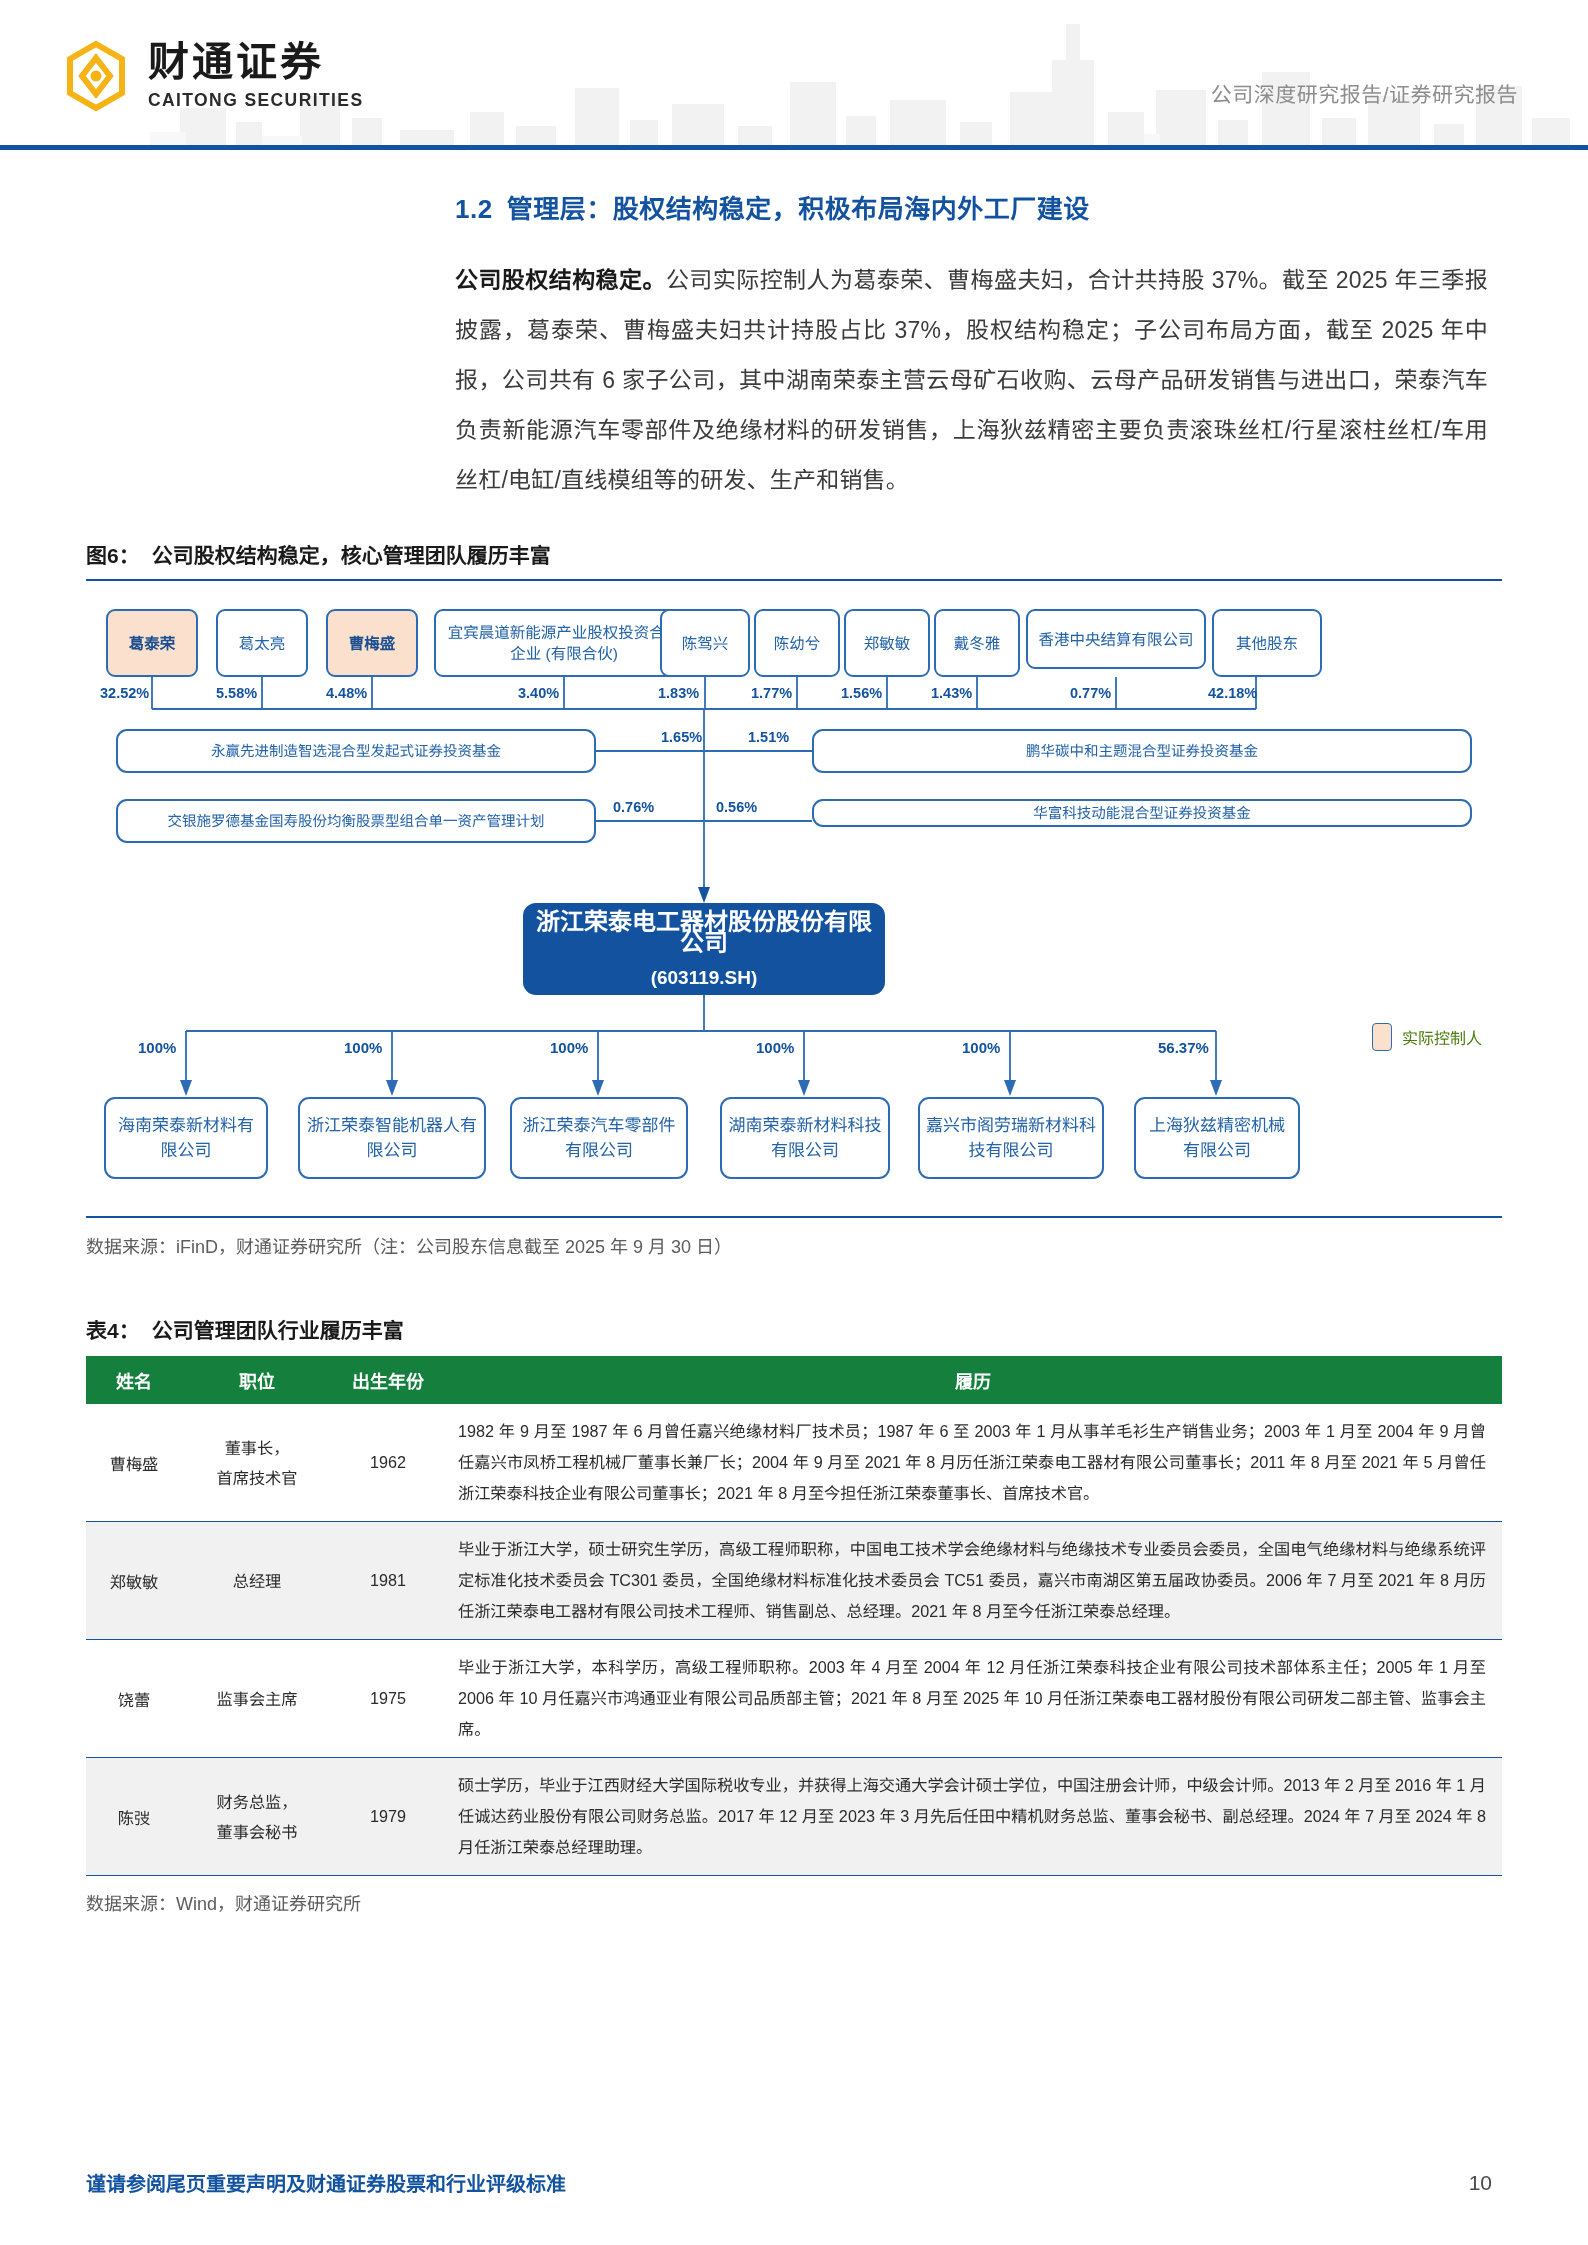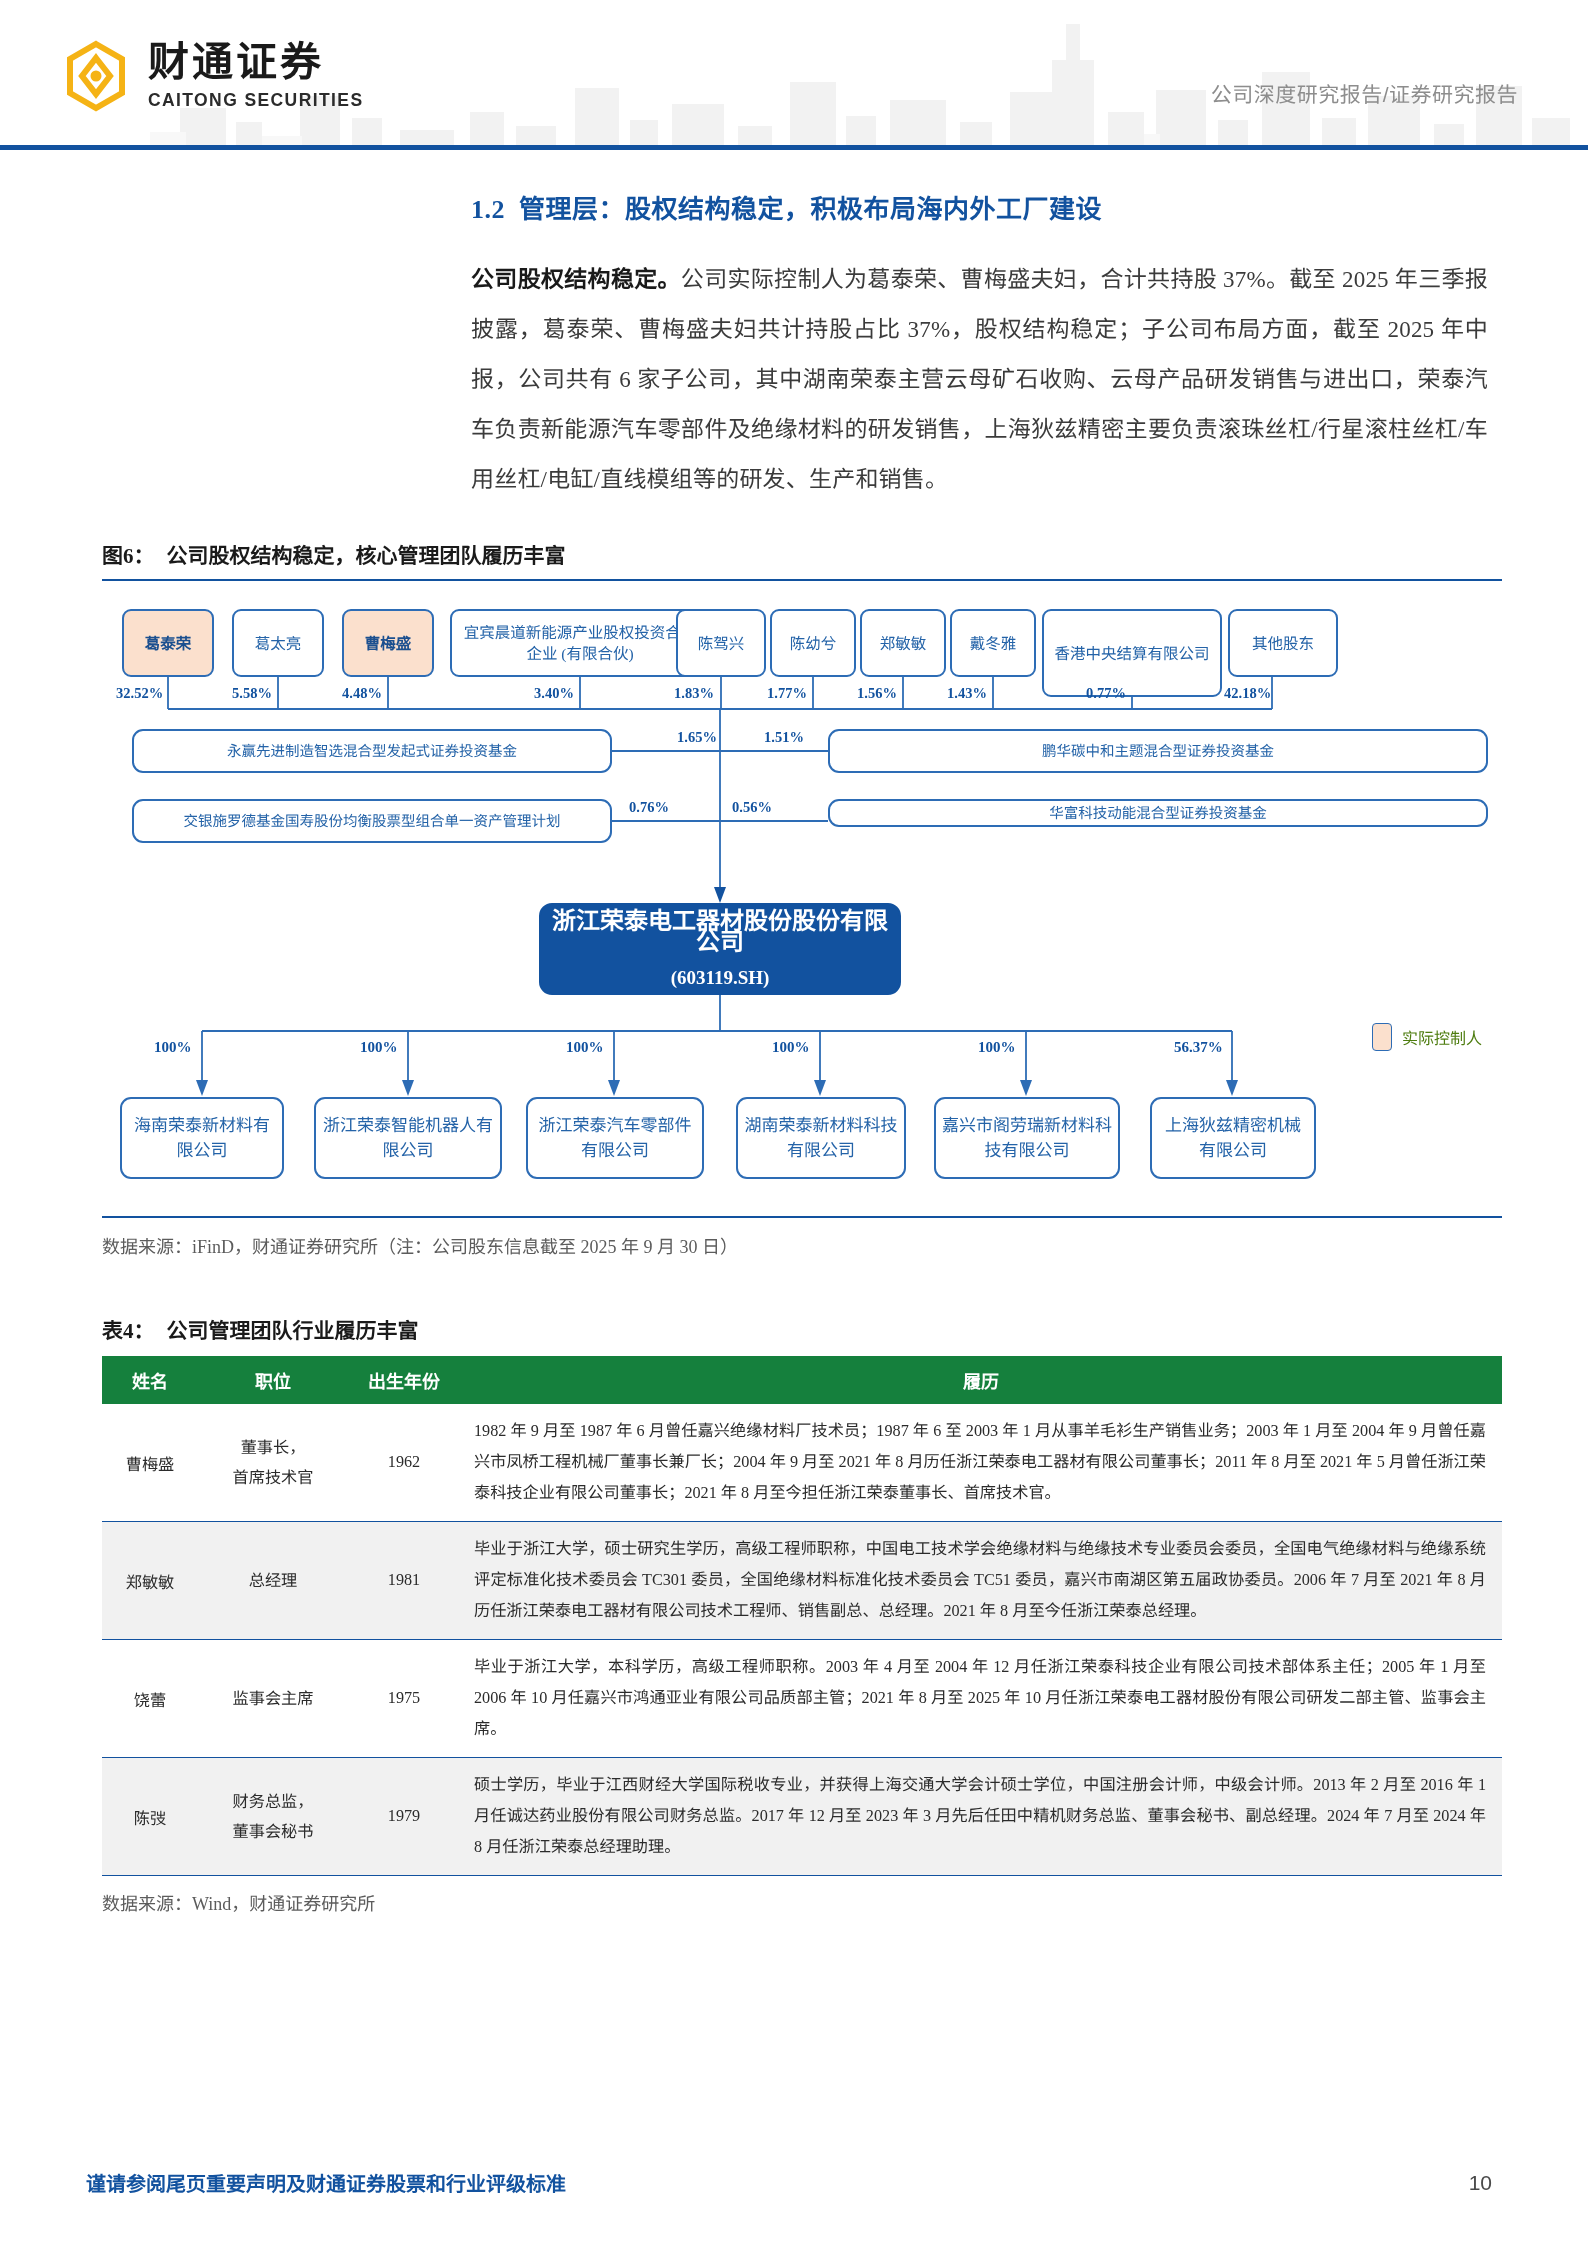--- a/index.html
+++ b/index.html
@@ -39,21 +39,21 @@
   }
   .header-right{
     position:absolute;right:70px;top:78px;
     font-size:21px;color:#8d8d8d;letter-spacing:.5px;
     z-index:3;
   }
   .header-rule{
     position:absolute;left:0;bottom:0;width:100%;height:5px;background:#12529f;
   }
   
-  .page{position:relative;padding:0 0 0 16px;font-family:Liberation Serif, serif;}
+  .page{position:relative;padding:0 0 0 0;}
   .sec-title{
     margin:38px 0 0 455px;
     font-size:26px;font-weight:bold;color:#12529f;
     letter-spacing:.5px;
   }
   .sec-title .num{margin-right:14px;}
   .para{
     margin:30px 100px 0 455px;
     font-size:23px;line-height:50px;
     color:#3b3b3b;text-align:justify;
@@ -298,21 +298,21 @@
       </div>
       <div class="node" style="left:668px;top:28px;width:86px;height:68px;">
         <span>陈幼兮</span>
       </div>
       <div class="node" style="left:758px;top:28px;width:86px;height:68px;">
         <span>郑敏敏</span>
       </div>
       <div class="node" style="left:848px;top:28px;width:86px;height:68px;">
         <span>戴冬雅</span>
       </div>
-      <div class="node" style="left:940px;top:28px;width:180px;height:88px;">
+      <div class="node" style="left:940px;top:28px;width:180px;height:60px;">
         <span>香港中央结算有限公司</span>
       </div>
       <div class="node" style="left:1126px;top:28px;width:110px;height:68px;">
         <span>其他股东</span>
       </div>
 
       <div class="pct" style="left:14px;top:104px;">32.52%</div>
       <div class="pct" style="left:130px;top:104px;">5.58%</div>
       <div class="pct" style="left:240px;top:104px;">4.48%</div>
       <div class="pct" style="left:432px;top:104px;">3.40%</div>

